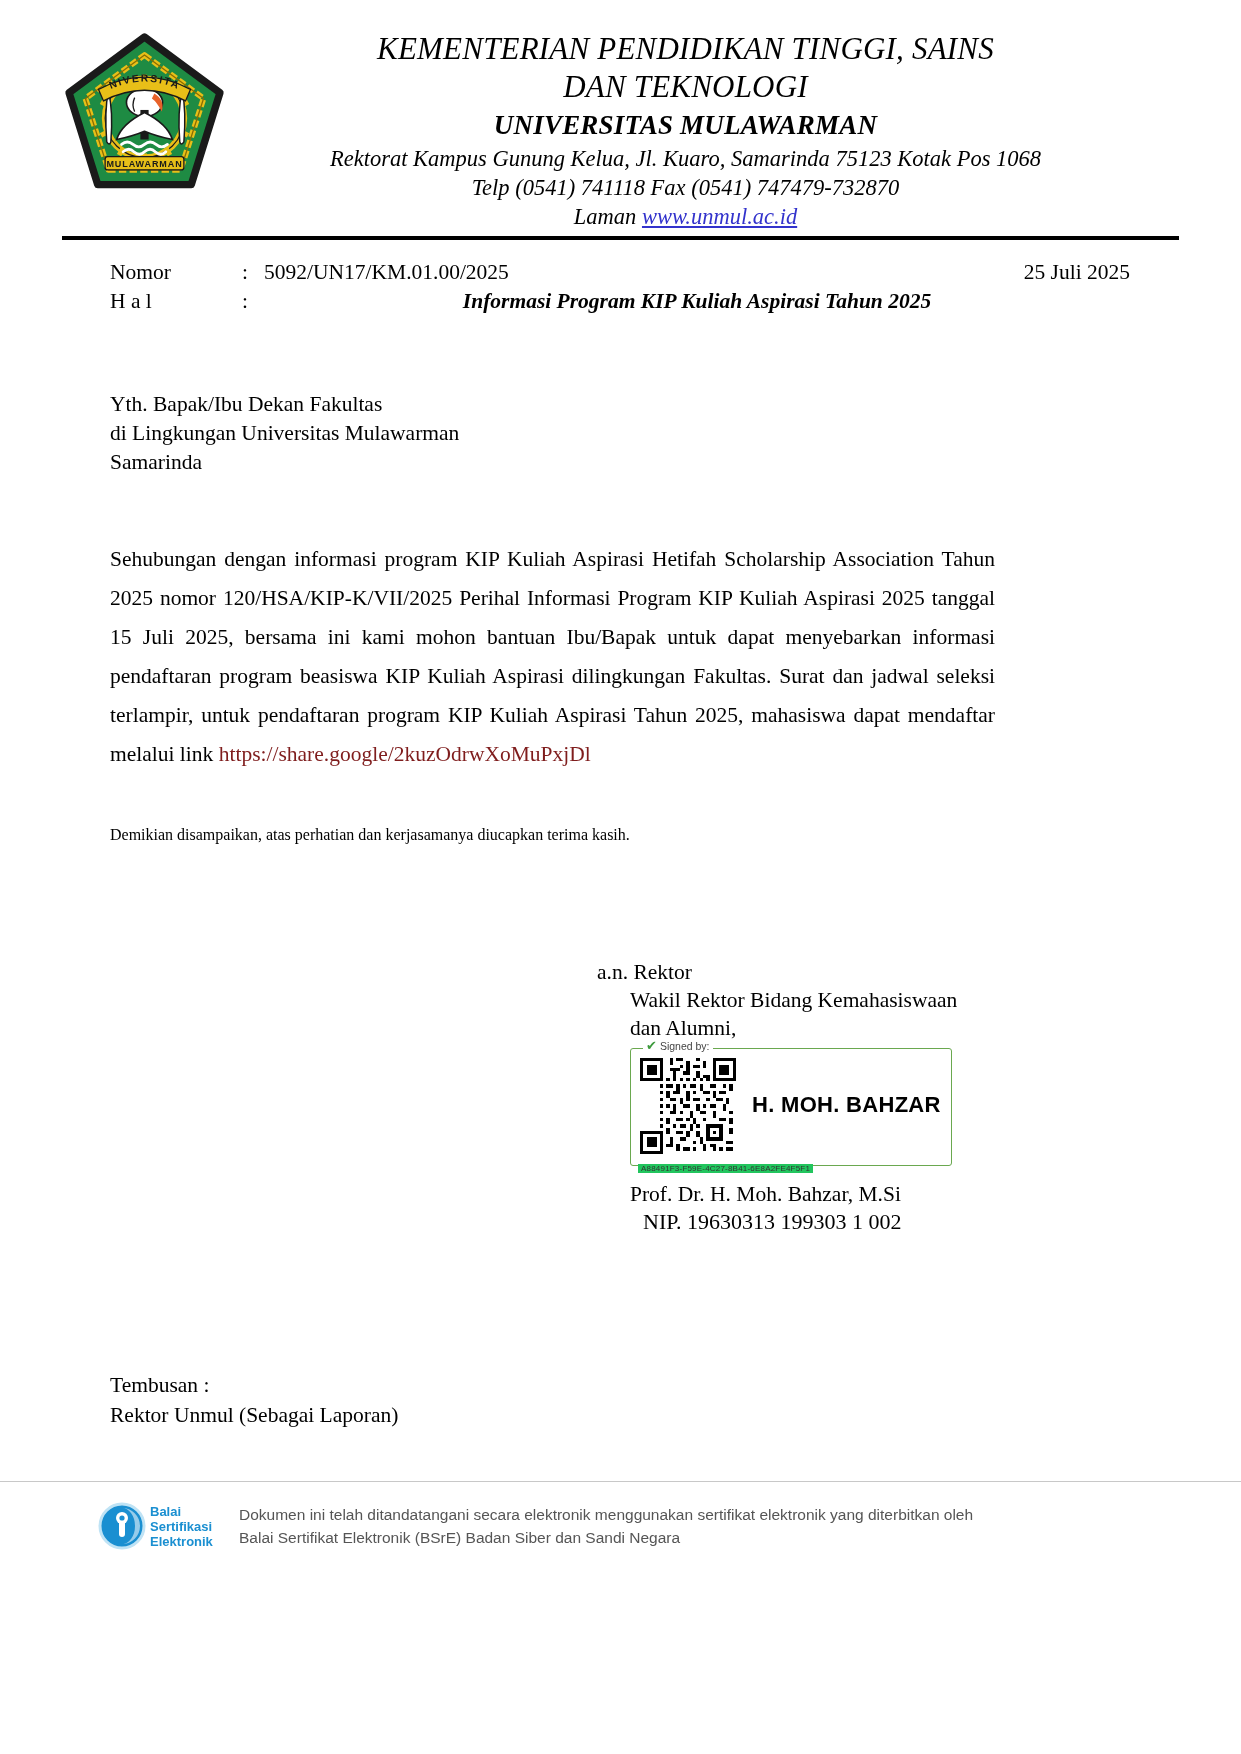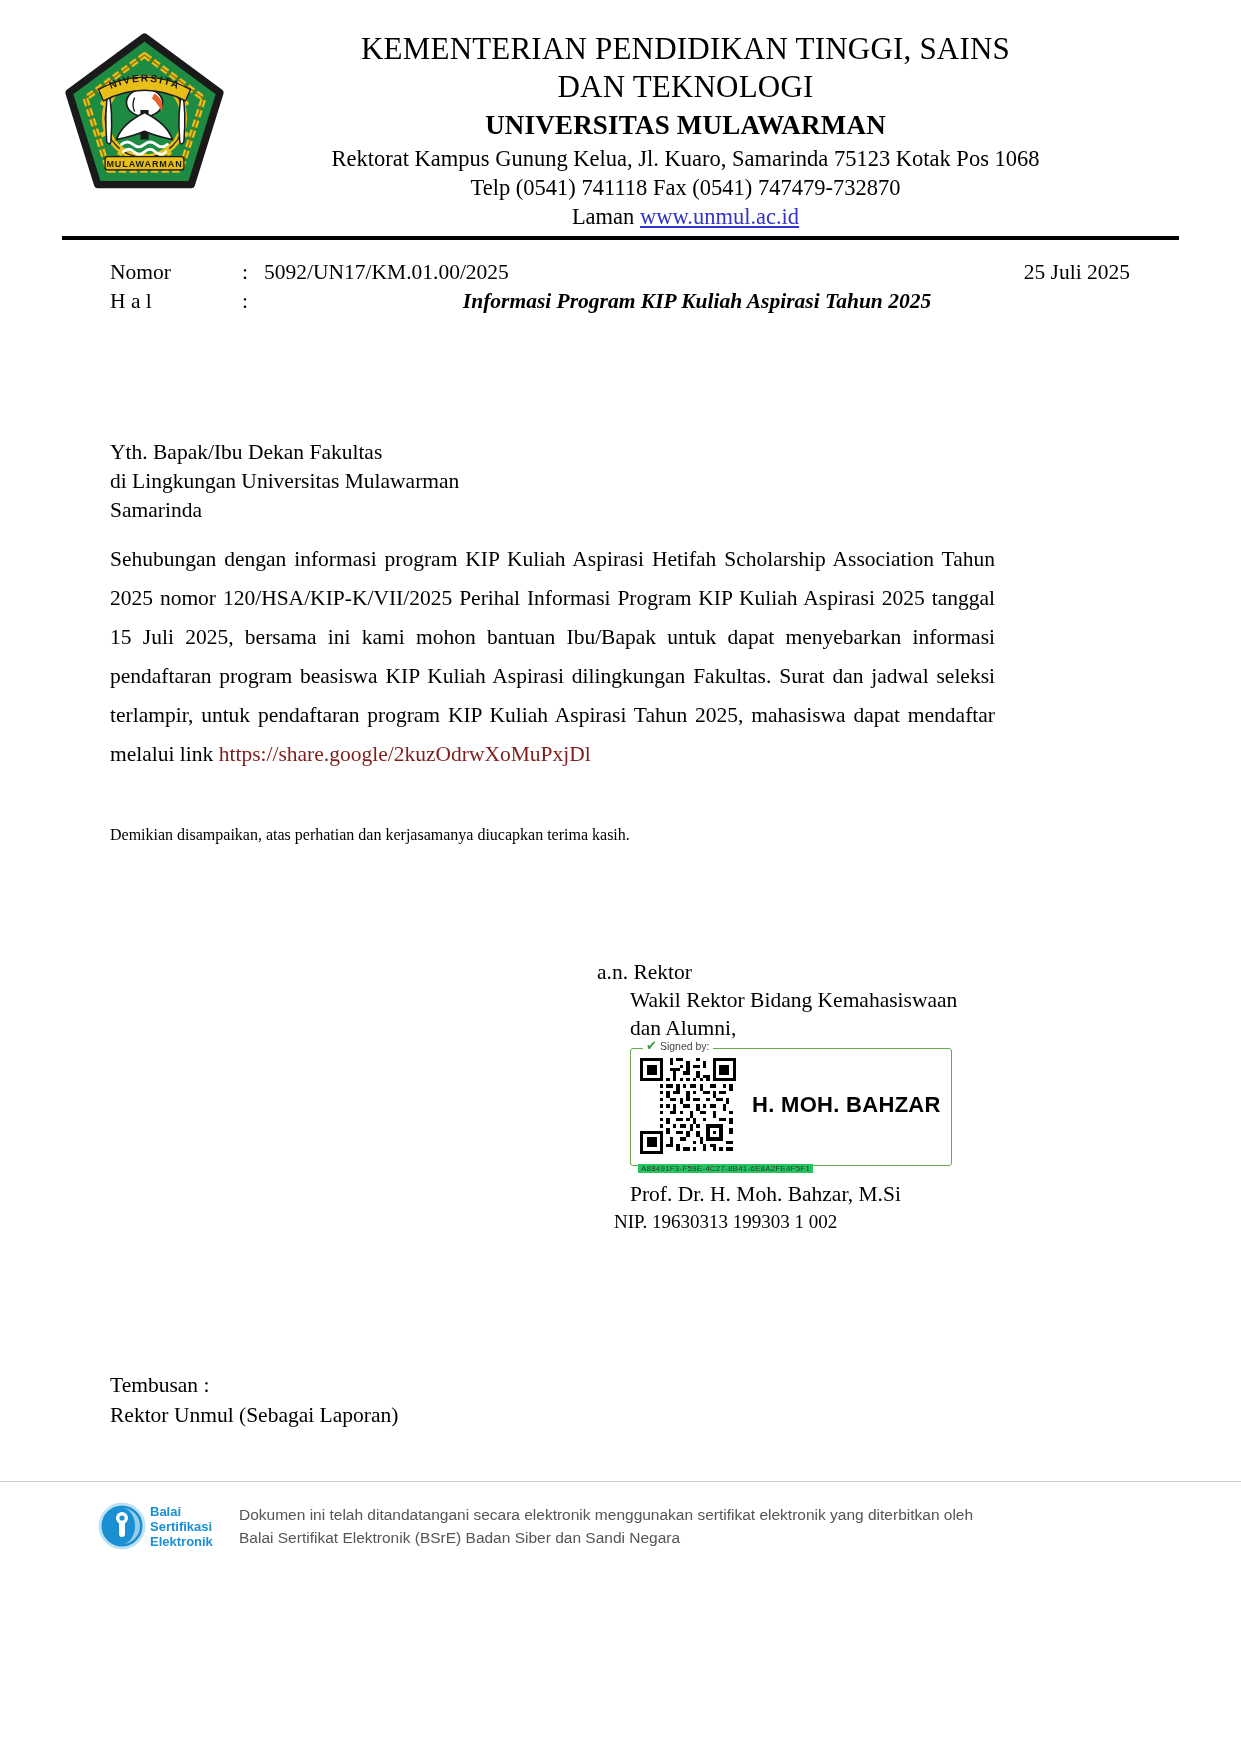--- a/index.html
+++ b/index.html
@@ -13,21 +13,21 @@
   .page { position: relative; width: 1241px; height: 1754px; padding: 0; }
 
   
   .header { position: relative; padding: 30px 60px 0 60px; height: 215px; }
   .logo {
     position: absolute; left: 62px; top: 32px;
     width: 165px; height: 160px;
   }
   .logo svg { width: 100%; height: 100%; display: block; }
 
-  .header-text { text-align: center; padding-left: 140px; padding-right: 10px; }
+  .header-text { text-align: center; padding-left: 140px; padding-right: 10px; font-style: italic; }
   .hl1 {
     font-size: 31px; line-height: 38px; letter-spacing: .2px;
     font-weight: 400;
   }
   .hl2 {
     font-size: 27px; line-height: 37px; font-weight: bold;
     letter-spacing: .2px; margin-top: 1px;
   }
   .hl3 { font-size: 22.5px; line-height: 29px; }
   .hl4 { font-size: 22.5px; line-height: 29px; }
@@ -49,21 +49,21 @@
   .meta-val { flex: 1; }
   .meta-val.subject { font-weight: bold; font-style: italic; text-align: center; }
   .meta-date {
     position: absolute; right: 0; top: 0;
     font-size: 21.5px; line-height: 29px; white-space: nowrap;
   }
 
   
   .recipient {
     position: absolute; left: 110px; top: 390px;
-    font-size: 21.5px; line-height: 29px; margin-top: 48px;
+    font-size: 21.5px; line-height: 29px;
   }
 
   
   .body-block { position: absolute; left: 110px; top: 540px; width: 885px; }
   .para {
     font-size: 21.5px; line-height: 39px;
     text-align: justify; text-justify: inter-word;
   }
   .para a, .inline-link { color: #7f1d1d; }
   .closing {
@@ -102,21 +102,21 @@
     font-weight: bold; font-size: 22px; letter-spacing: .3px;
     white-space: nowrap;
   }
   .sig-uuid {
     position: absolute; left: 8px; bottom: -7px;
     background: #22c55e; padding: 0 3px;
     font-family: "Liberation Sans", sans-serif;
     font-size: 8px; color: #333; letter-spacing: .2px;
   }
   .sign-name-full { margin: 14px 0 0 33px; font-size: 21.5px; line-height: 28px; }
-  .sign-nip { margin-left: 17px; font-size: 19px; line-height: 28px; }
+  .sign-nip { margin-left: 46px; font-size: 22px; line-height: 28px; }
 
   
   .tembusan {
     position: absolute; left: 110px; top: 1370px;
     font-size: 21.5px; line-height: 30px;
   }
 
   
   .footer-rule {
     position: absolute; left: 0; right: 0; top: 1481px;

